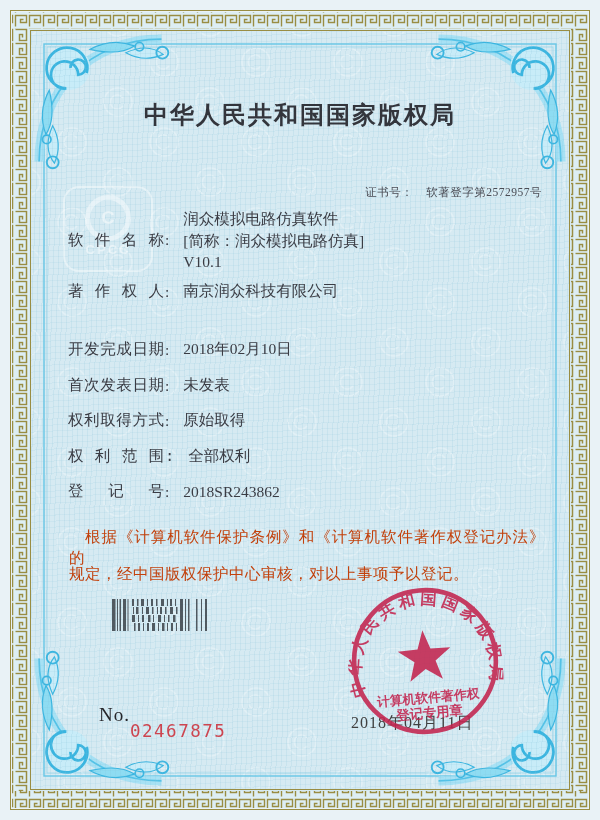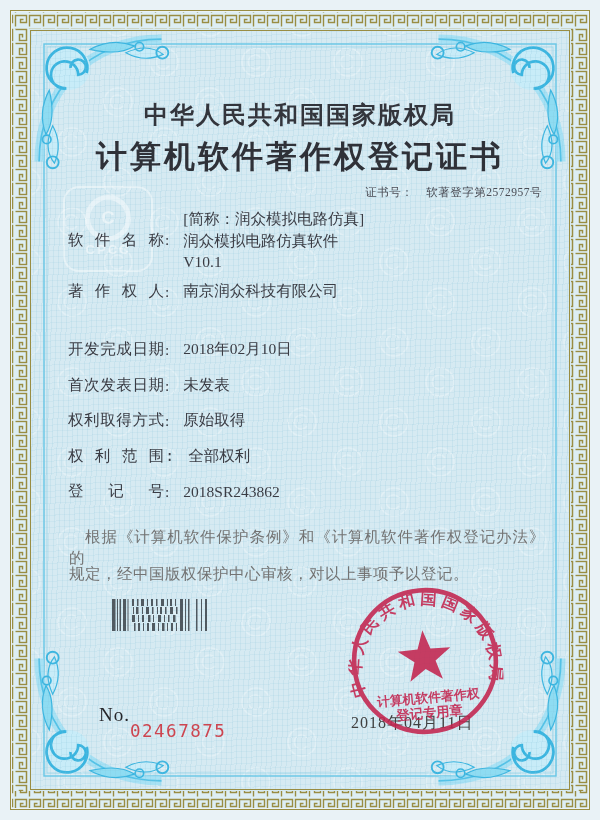--- a/index.html
+++ b/index.html
@@ -21,21 +21,21 @@
     font-size:24px;font-weight:bold;letter-spacing:2px;color:#33353c;}
   .subtitle{position:absolute;top:136px;left:0;width:100%;text-align:center;
     font-size:31px;font-weight:bold;letter-spacing:3px;color:#2f3138;}
   .certno{position:absolute;top:185px;right:58px;font-size:11.5px;color:#4a4c55;letter-spacing:.5px;}
   .certno .gap{display:inline-block;width:13px;}
   .field-row{position:absolute;left:68px;font-size:15.5px;display:flex;align-items:center;color:#3a3c44;}
   .lbl{display:inline-block;width:96px;text-align:justify;text-align-last:justify;}
   .colon{margin-left:1px;}
   .val{margin-left:14px;white-space:nowrap;}
   .val .vline{line-height:21.5px;}
-  .statement-line{position:absolute;left:69px;width:476px;font-size:15.5px;color:#737373;letter-spacing:.5px;}
+  .statement-line{position:absolute;left:69px;width:476px;font-size:15.5px;color:#c2410c;letter-spacing:.5px;}
   .statement-line.first{text-indent:16px;text-align:justify;text-align-last:justify;}
   .barcode{position:absolute;left:112px;top:598px;opacity:.85;}
   .seal{position:absolute;left:348px;top:584px;transform:rotate(-5deg);opacity:.88;}
   .seal-date{position:absolute;left:351px;top:713px;font-size:16px;color:#404040;letter-spacing:1px;}
   .no-label{position:absolute;left:99px;top:704px;font-size:19px;color:#26272b;letter-spacing:1px;}
   .no-num{position:absolute;left:130px;top:721px;font-size:17.5px;color:#cd4550;
     font-family:"DejaVu Sans Mono","Liberation Mono",monospace;letter-spacing:1.5px;}
   .emboss{position:absolute;left:63px;top:186px;width:86px;height:82px;opacity:.55;
     border:2px solid rgba(255,255,255,.75);border-radius:16px;text-align:center;pointer-events:none;}
   .emboss .ring{margin:7px auto 1px;width:36px;height:36px;border:5px solid rgba(255,255,255,.8);
@@ -106,31 +106,30 @@
   <div class="guilloche"></div>
 
   <div class="emboss">
     <div class="ring">
       <span>C</span>
     </div>
     <div class="cpcc">CPCC</div>
   </div>
 
   <div class="title">中华人民共和国国家版权局</div>
-  <div class="subtitle">计算机软件著作权登记证书</div>
   <div class="certno">
     <span>证书号：</span><span class="gap"></span><span>软著登字第2572957号</span>
   </div>
 
   <div class="field-row" style="top:208px;">
     <span class="lbl">软件名称</span>
       <span class="colon">:</span>
     <span class="val">
+      <div class="vline">润众模拟电路仿真软件</div>
       <div class="vline">[简称：润众模拟电路仿真]</div>
-      <div class="vline">润众模拟电路仿真软件</div>
       <div class="vline">V10.1</div>
     </span>
   </div>
 
   <div class="field-row" style="top:281px;">
     <span class="lbl">著作权人</span>
       <span class="colon">:</span>
     <span class="val">南京润众科技有限公司</span>
   </div>
 

